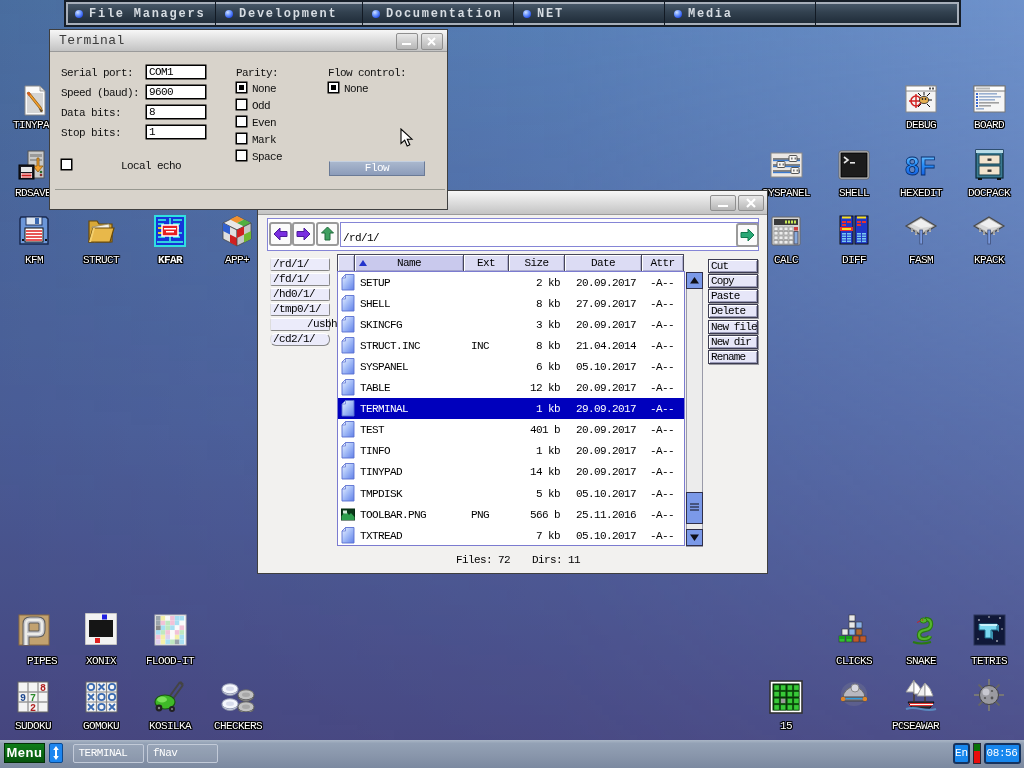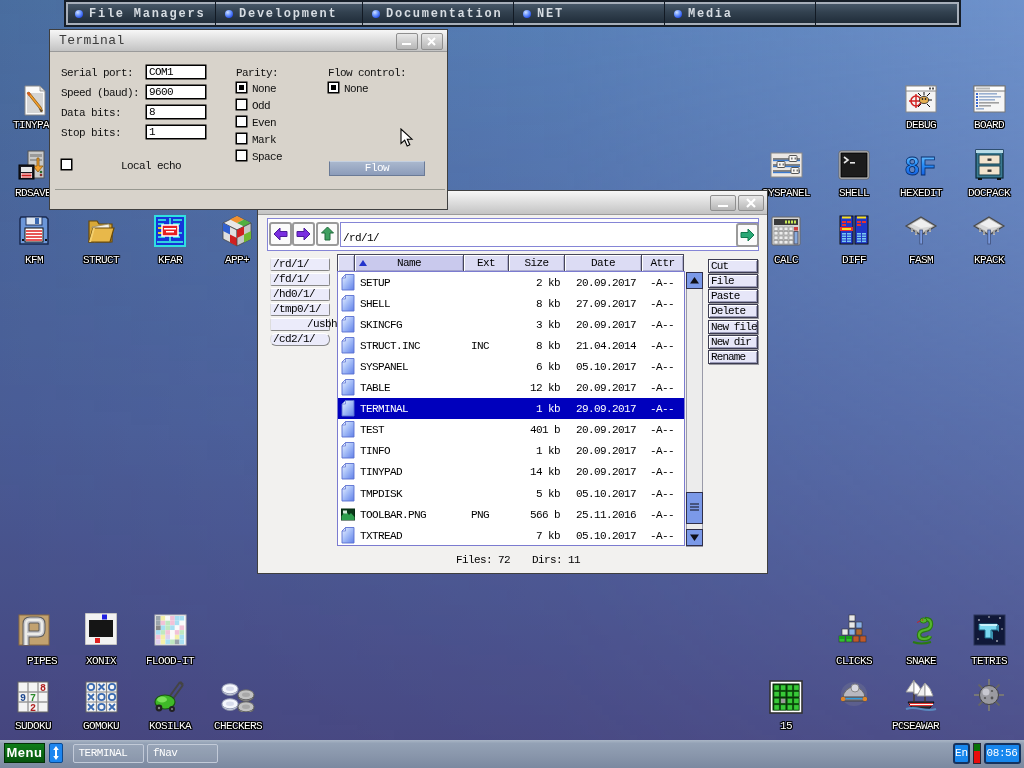--- a/index.html
+++ b/index.html
@@ -260,21 +260,21 @@
 <g fill="#e8d020">
           <rect x="4" y="12" width="5" height="2"></rect>
           <rect x="19" y="12" width="6" height="2"></rect>
           <rect x="4" y="17" width="4" height="2"></rect>
         </g>
 <rect x="8" y="10" width="16" height="11" fill="#e82020" stroke="#fff" stroke-width="1.5"></rect>
 <rect x="10" y="13" width="12" height="1.5" fill="#fff"></rect>
         <rect x="12" y="16" width="8" height="1.5" fill="#fff"></rect>
 <rect x="3" y="26" width="26" height="2" fill="#30d0e0"></rect>
 </svg></div>
-<div class="lbl" style="left:170px;top:254px;">KFAR</div>
+<div class="lbl" style="left:170px;top:254px;font-weight:bold;">KFAR</div>
 <div class="abs" style="left:221px;top:215px;"><svg width="32" height="32">
 <path d="M16 1 L30 8 L16 15 L2 8 Z" fill="#e8e8e8" stroke="#444" stroke-width="0.8"></path>
 <path d="M16 1 L23 4.5 L16 8 L9 4.5 Z" fill="#f09030"></path>
 <path d="M23 4.5 L30 8 L23 11.5 L16 8 Z" fill="#50b040"></path>
 <path d="M2 8 L16 15 L16 31 L2 24 Z" fill="#e0e0e0" stroke="#444" stroke-width="0.8"></path>
 <path d="M2 8 L9 11.5 L9 19.5 L2 16 Z" fill="#3060d0"></path>
 <path d="M9 19.5 L16 23 L16 31 L9 27.5 Z" fill="#d02020"></path>
 <path d="M16 15 L30 8 L30 24 L16 31 Z" fill="#c8c8c8" stroke="#444" stroke-width="0.8"></path>
 <path d="M16 15 L23 11.5 L23 19.5 L16 23 Z" fill="#d02020"></path>
 <path d="M23 19.5 L30 16 L30 24 L23 27.5 Z" fill="#70b830"></path>
@@ -855,21 +855,21 @@
         </svg></div>
 <div class="abs" style="left:428px;top:338px;width:17px;height:17px;background:#7b99e8;border:1px solid #30304a;"><svg width="15" height="15">
           <path d="M7.5 11 L12 4.5 L3 4.5 Z" fill="#101018"></path>
         </svg></div>
 </div>
 
 <div class="abs smono" style="left:198px;top:363px;">Files: 72</div>
 <div class="abs smono" style="left:274px;top:363px;">Dirs: 11</div>
 
 <div class="menubtn" style="top:68px;">Cut</div>
-<div class="menubtn" style="top:83px;">File</div>
+<div class="menubtn" style="top:83px;">Copy</div>
 <div class="menubtn" style="top:98px;">Paste</div>
 <div class="menubtn" style="top:113px;">Delete</div>
 <div class="menubtn" style="top:128.5px;">New file</div>
 <div class="menubtn" style="top:143.5px;">New dir</div>
 <div class="menubtn" style="top:158.5px;">Rename</div>
 </div>
 
 <div class="win" id="term">
 <div class="tbar"></div>
 <div class="title">Terminal</div>

